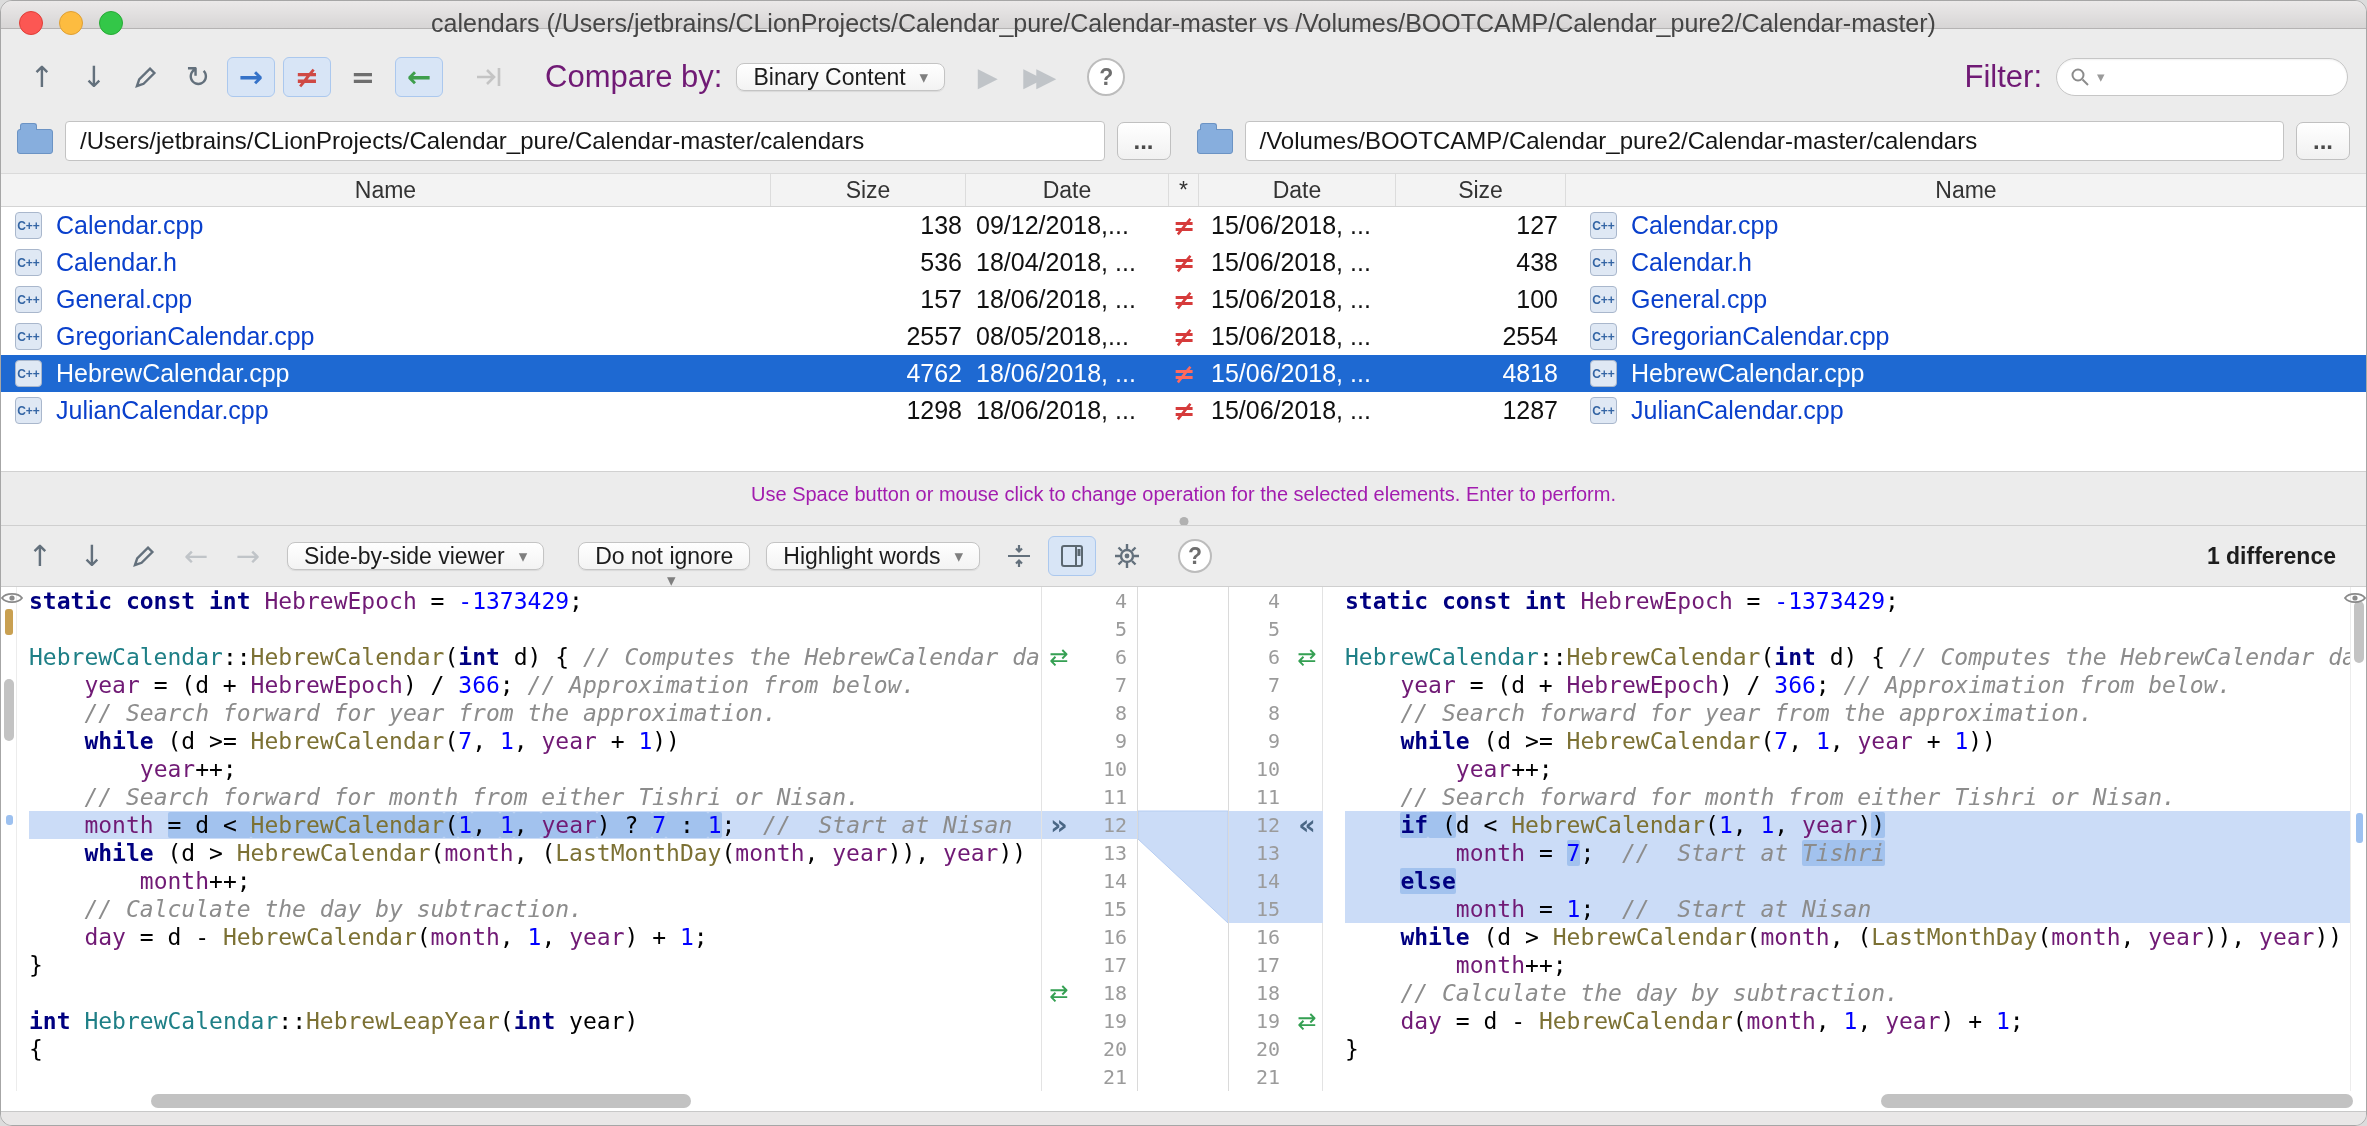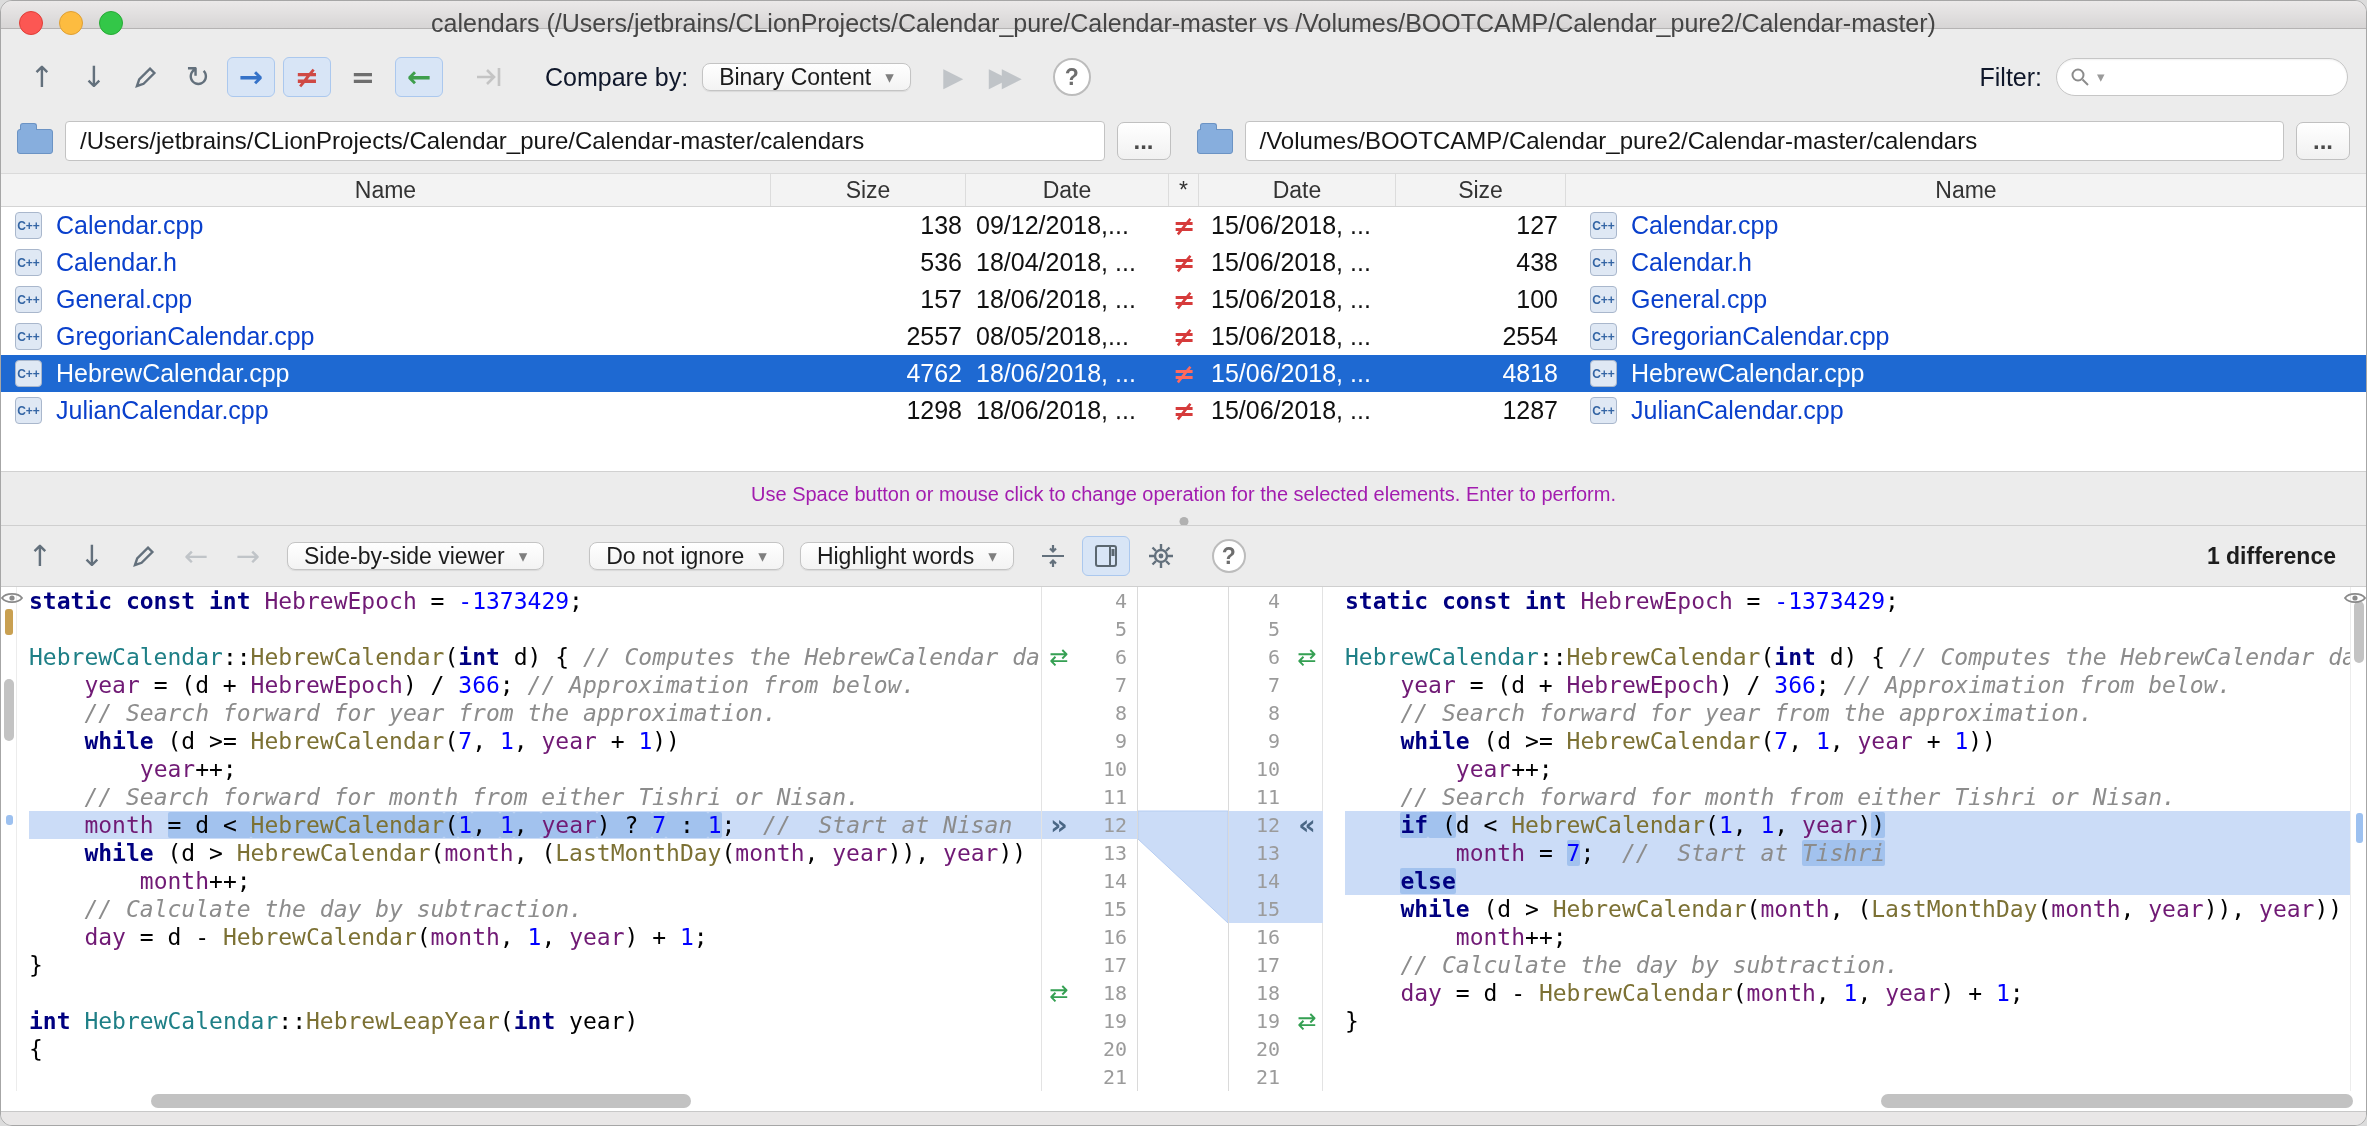--- a/index.html
+++ b/index.html
@@ -24,21 +24,21 @@
              display:flex; align-items:center; padding:0 18px; }
   .glyph { font-family:"DejaVu Sans", sans-serif; }
   .icon-btn { width:46px; height:44px; display:flex; align-items:center; justify-content:center;
               font-size:29px; color:#63707c; margin-right:6px; }
   .icon-btn.dim { color:#c0c4c8; }
   .toggle-btn { width:48px; height:40px; border-radius:6px; display:flex; align-items:center;
                 justify-content:center; font-size:29px; font-weight:bold; margin-right:8px;
                 font-family:"DejaVu Sans", sans-serif; }
   .toggle-btn.pressed { background:#d8e5f6; border:1px solid #abc8ee; }
   .g-blue { color:#3572c8; } .g-red { color:#cf4944; } .g-green { color:#3e9e4c; } .g-gray { color:#6e6e6e; }
-  .tb-label { font-size:25px; color:#0f172a; margin:0 14px 0 28px; white-space:nowrap; }
+  .tb-label { font-size:31px; color:#701a75; margin:0 14px 0 28px; white-space:nowrap; }
   .combo { height:28px; background:linear-gradient(#ffffff,#f3f3f3); border:1px solid #c4c4c4;
            border-radius:8px; display:inline-flex; align-items:center; padding:0 16px;
            font-size:23px; color:#1c1c1c; box-shadow:0 1px 1px rgba(0,0,0,.08);
            margin-right:16px; white-space:nowrap; }
   .combo-arrow { margin-left:14px; font-size:17px; color:#7f7f7f; font-family:"DejaVu Sans",sans-serif; }
   .play-btn { font-size:26px; letter-spacing:-7px; }
   .help-btn { width:38px; height:38px; border-radius:50%; border:2px solid #bcbcbc; background:#fff;
               color:#6e6e6e; font-size:23px; font-weight:bold; display:flex; align-items:center;
               justify-content:center; margin-left:22px; }
   .spacer { flex:1; }
@@ -349,21 +349,21 @@
       <svg width="28" height="28" viewBox="0 0 28 28">
           <path d="M5 23 l2.2-6.6 L18 5.6 l4.4 4.4 L11.6 20.8 Z M18 5.6 l4.4 4.4" fill="none" stroke="#63707c" stroke-width="2.4"></path>
         </svg>
     </span>
     <span class="icon-btn glyph dim">←</span>
     <span class="icon-btn glyph dim">→</span>
     <span class="combo" style="margin-left:10px;">
       <span>Side-by-side viewer</span>
       <span class="combo-arrow">▾</span>
     </span>
-    <span class="combo" style="margin-left:29px;">
+    <span class="combo" style="margin-left:18px;flex-direction:column;">
       <span>Do not ignore</span>
       <span class="combo-arrow">▾</span>
     </span>
     <span class="combo">
       <span>Highlight words</span>
       <span class="combo-arrow">▾</span>
     </span>
     <span class="icon-btn">
       <svg width="28" height="28" viewBox="0 0 28 28">
           <path d="M14 3 v6 M11 6.5 l3 3 3-3 M3 14 h22 M14 25 v-6 M11 21.5 l3-3 3 3" fill="none" stroke="#63707c" stroke-width="2.2"></path>
@@ -542,20 +542,21 @@
           <div class="code-line"></div>
           <div class="code-line"><span class="cls">HebrewCalendar</span><span class="pln">::</span><span class="fn">HebrewCalendar</span><span class="pln">(</span><span class="kw">int</span><span class="pln"> d) { </span><span class="cmt">// Computes the HebrewCalendar date from the absolute date d.</span></div>
           <div class="code-line"><span class="pln">    </span><span class="fld">year</span><span class="pln"> = (d + </span><span class="fld">HebrewEpoch</span><span class="pln">) / </span><span class="num">366</span><span class="pln">; </span><span class="cmt">// Approximation from below.</span></div>
           <div class="code-line"><span class="pln">    </span><span class="cmt">// Search forward for year from the approximation.</span></div>
           <div class="code-line"><span class="pln">    </span><span class="kw">while</span><span class="pln"> (d &gt;= </span><span class="fn">HebrewCalendar</span><span class="pln">(</span><span class="num">7</span><span class="pln">, </span><span class="num">1</span><span class="pln">, </span><span class="fld">year</span><span class="pln"> + </span><span class="num">1</span><span class="pln">))</span></div>
           <div class="code-line"><span class="pln">        </span><span class="fld">year</span><span class="pln">++;</span></div>
           <div class="code-line"><span class="pln">    </span><span class="cmt">// Search forward for month from either Tishri or Nisan.</span></div>
           <div class="code-line hl"><span class="pln">    </span><span class="kw sel">if</span><span class="pln sel"> (</span><span class="pln">d &lt; </span><span class="fn">HebrewCalendar</span><span class="pln">(</span><span class="num">1</span><span class="pln">, </span><span class="num">1</span><span class="pln">, </span><span class="fld">year</span><span class="pln">)</span><span class="pln sel">)</span></div>
           <div class="code-line hl"><span class="pln">        </span><span class="fld">month</span><span class="pln"> = </span><span class="num sel">7</span><span class="pln">;  </span><span class="cmt">//  Start at </span><span class="cmt sel">Tishri</span></div>
           <div class="code-line hl"><span class="pln">    </span><span class="kw sel">else</span></div>
+          <div class="code-line hl"><span class="pln">        </span><span class="fld">month</span><span class="pln"> = </span><span class="num">1</span><span class="pln">;  </span><span class="cmt">//  Start at Nisan</span></div>
           <div class="code-line"><span class="pln">    </span><span class="kw">while</span><span class="pln"> (d &gt; </span><span class="fn">HebrewCalendar</span><span class="pln">(</span><span class="fld">month</span><span class="pln">, (</span><span class="fn">LastMonthDay</span><span class="pln">(</span><span class="fld">month</span><span class="pln">, </span><span class="fld">year</span><span class="pln">)), </span><span class="fld">year</span><span class="pln">))</span></div>
           <div class="code-line"><span class="pln">        </span><span class="fld">month</span><span class="pln">++;</span></div>
           <div class="code-line"><span class="pln">    </span><span class="cmt">// Calculate the day by subtraction.</span></div>
           <div class="code-line"><span class="pln">    </span><span class="fld">day</span><span class="pln"> = d - </span><span class="fn">HebrewCalendar</span><span class="pln">(</span><span class="fld">month</span><span class="pln">, </span><span class="num">1</span><span class="pln">, </span><span class="fld">year</span><span class="pln">) + </span><span class="num">1</span><span class="pln">;</span></div>
           <div class="code-line"><span class="pln">}</span></div>
           <div class="code-line"></div>
         </div>
     </div>
   </div>
 

